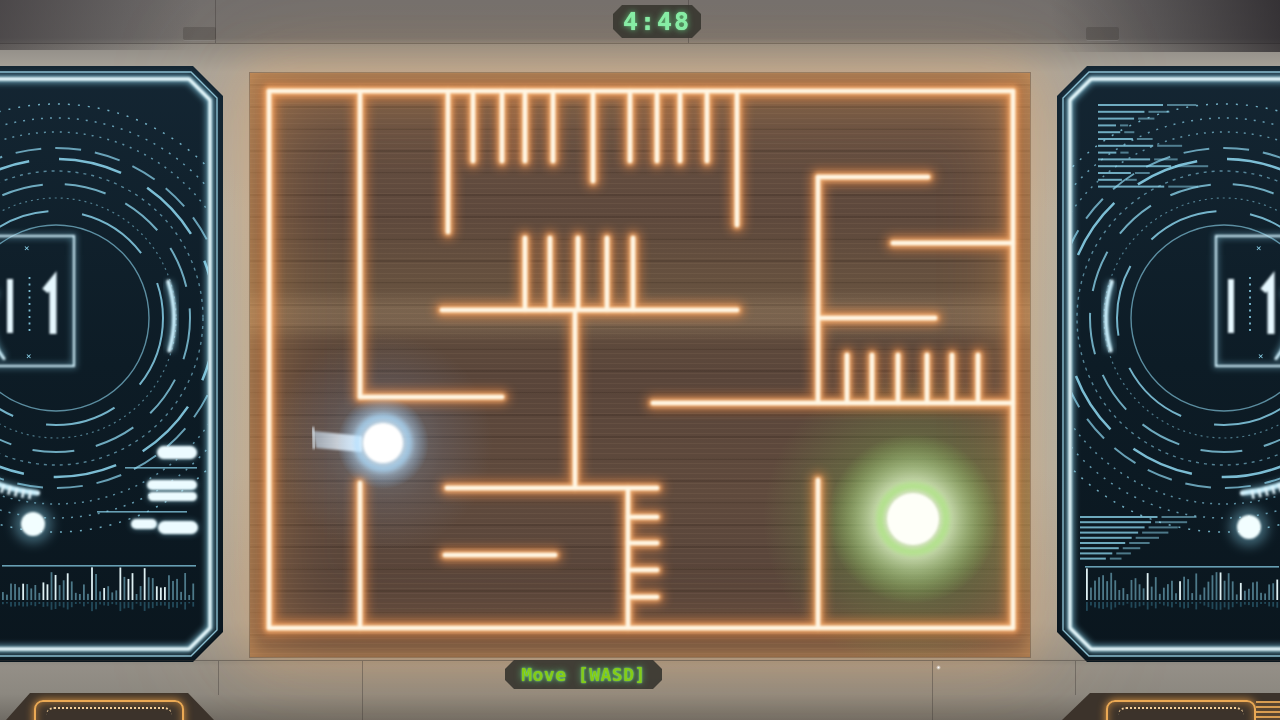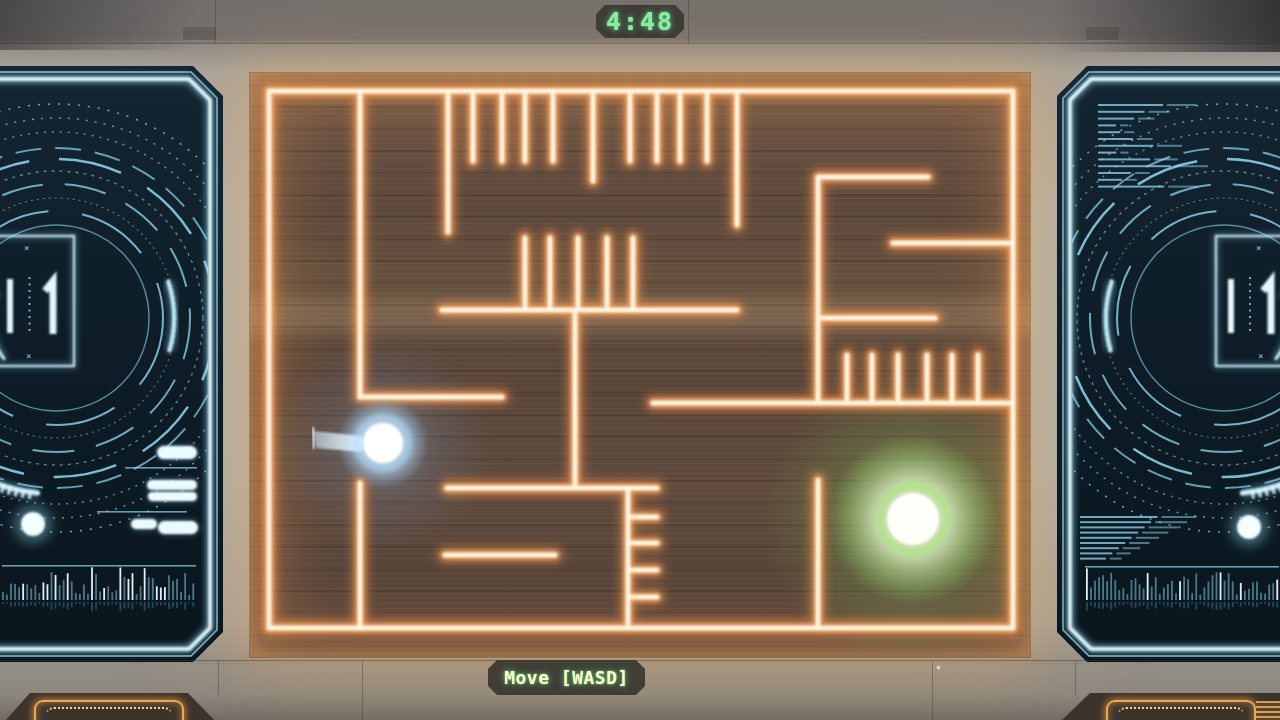--- a/index.html
+++ b/index.html
@@ -37,25 +37,25 @@
       radial-gradient(circle 150px at 663px 446px,rgba(150,215,110,.42),rgba(120,185,80,.20) 60%,rgba(120,185,80,0) 100%),
       radial-gradient(circle 110px at 133px 370px,rgba(150,205,255,.30),rgba(130,185,255,.10) 55%,rgba(130,185,255,0) 100%);}
 
   svg.scene{position:absolute;left:0;top:0;}
 
   
   .plate{
     position:absolute;background:rgba(58,56,50,.94);color:#7fe89b;text-align:center;
     clip-path:polygon(9px 0,calc(100% - 9px) 0,100% 9px,100% calc(100% - 9px),calc(100% - 9px) 100%,9px 100%,0 calc(100% - 9px),0 9px);
     display:flex;align-items:center;justify-content:center;border:0;
-    font-family:"DejaVu Sans Mono","Liberation Mono",monospace;font-weight:bold;
+    font-family:"DejaVu Sans Mono","Liberation Mono",monospace;font-weight:bold;margin-left:17px;
   }
   .clock{left:596px;top:5px;width:88px;height:33px;font-size:25px;letter-spacing:2px;color:#86eca4;
     text-shadow:0 0 6px rgba(110,255,150,.75),0 0 1px rgba(180,255,200,.9);}
-  .hint{height:35px;top:660px;font-size:18px;color:#fef9c3;letter-spacing:.5px;
+  .hint{height:29px;top:660px;font-size:18px;color:#84cc16;letter-spacing:.5px;
     text-shadow:0 0 7px rgba(100,240,140,.75),0 0 2px rgba(150,255,180,.9);cursor:pointer;}
   .hint-move{left:488px;width:157px;}
   .hint-exit{left:650px;width:128px;}
 
   
   .trap{position:absolute;top:693px;height:27px;overflow:hidden;}
   .trap .shell{position:absolute;inset:0;background:#3c332b;}
   .trap-l{left:0;width:218px;}
   .trap-l .shell{clip-path:polygon(0 100%,6px 100%,30px 0,188px 0,214px 100%,0 100%);}
   .trap-r{left:1062px;width:218px;}

